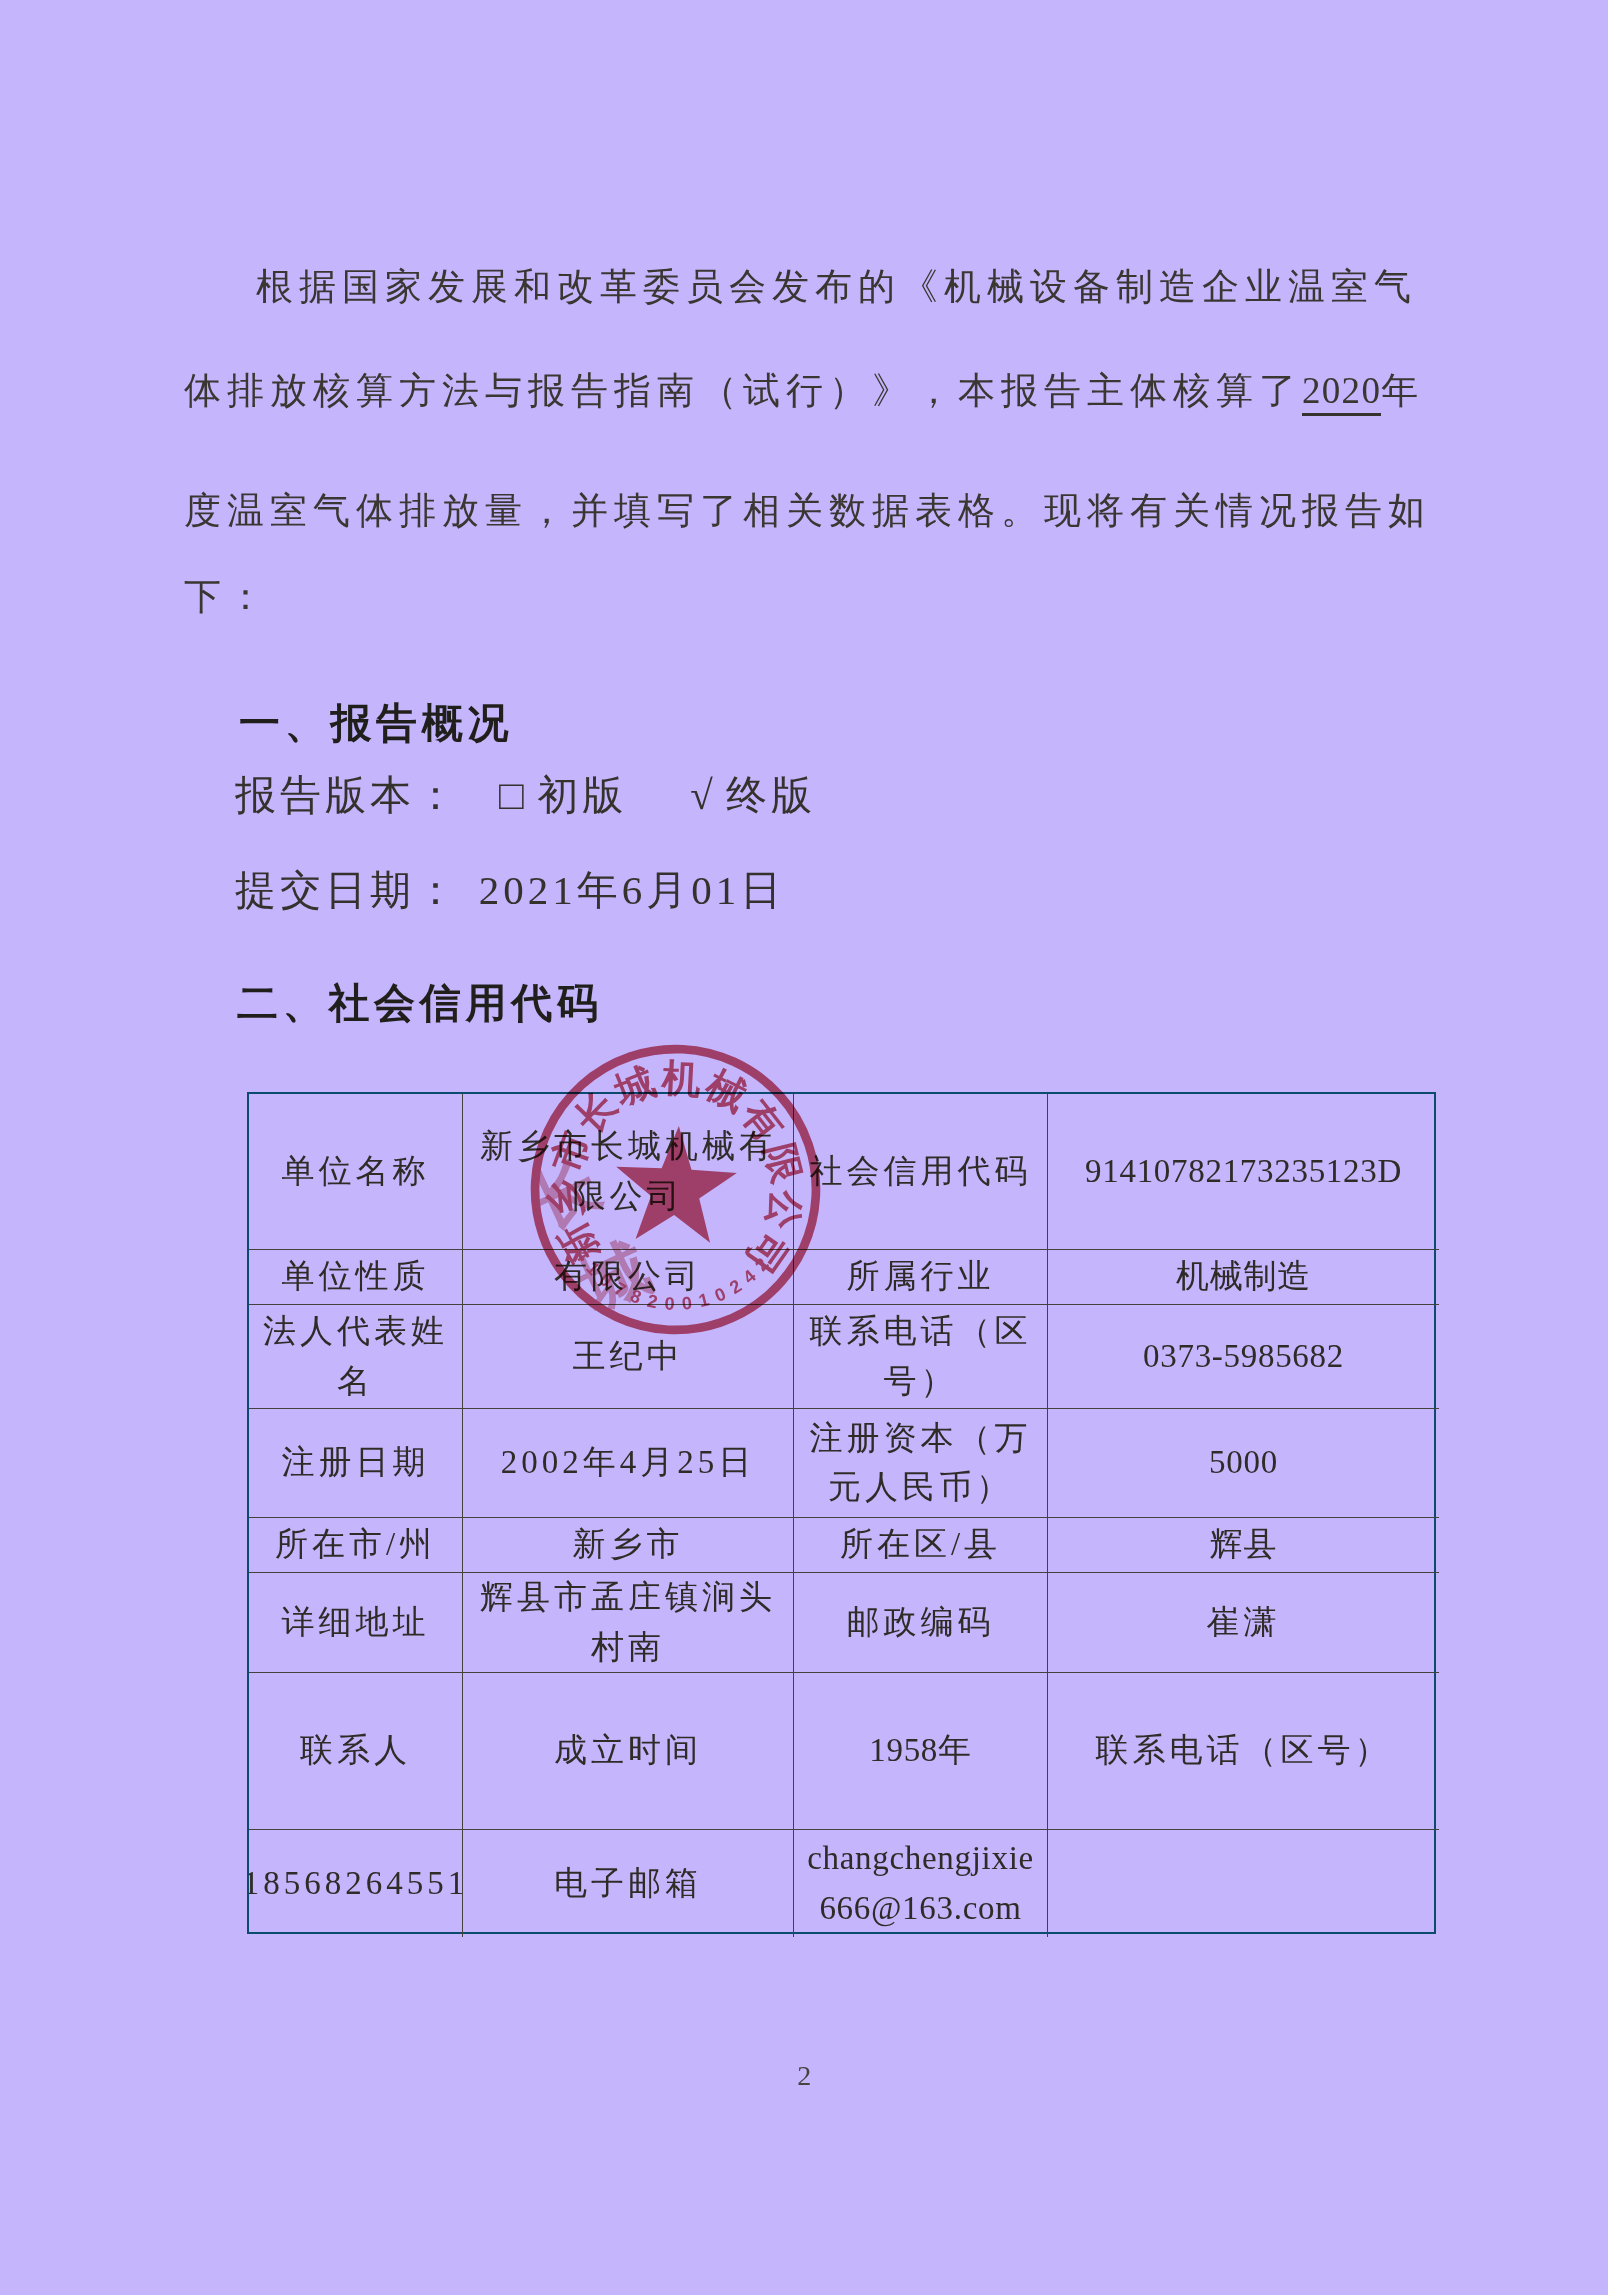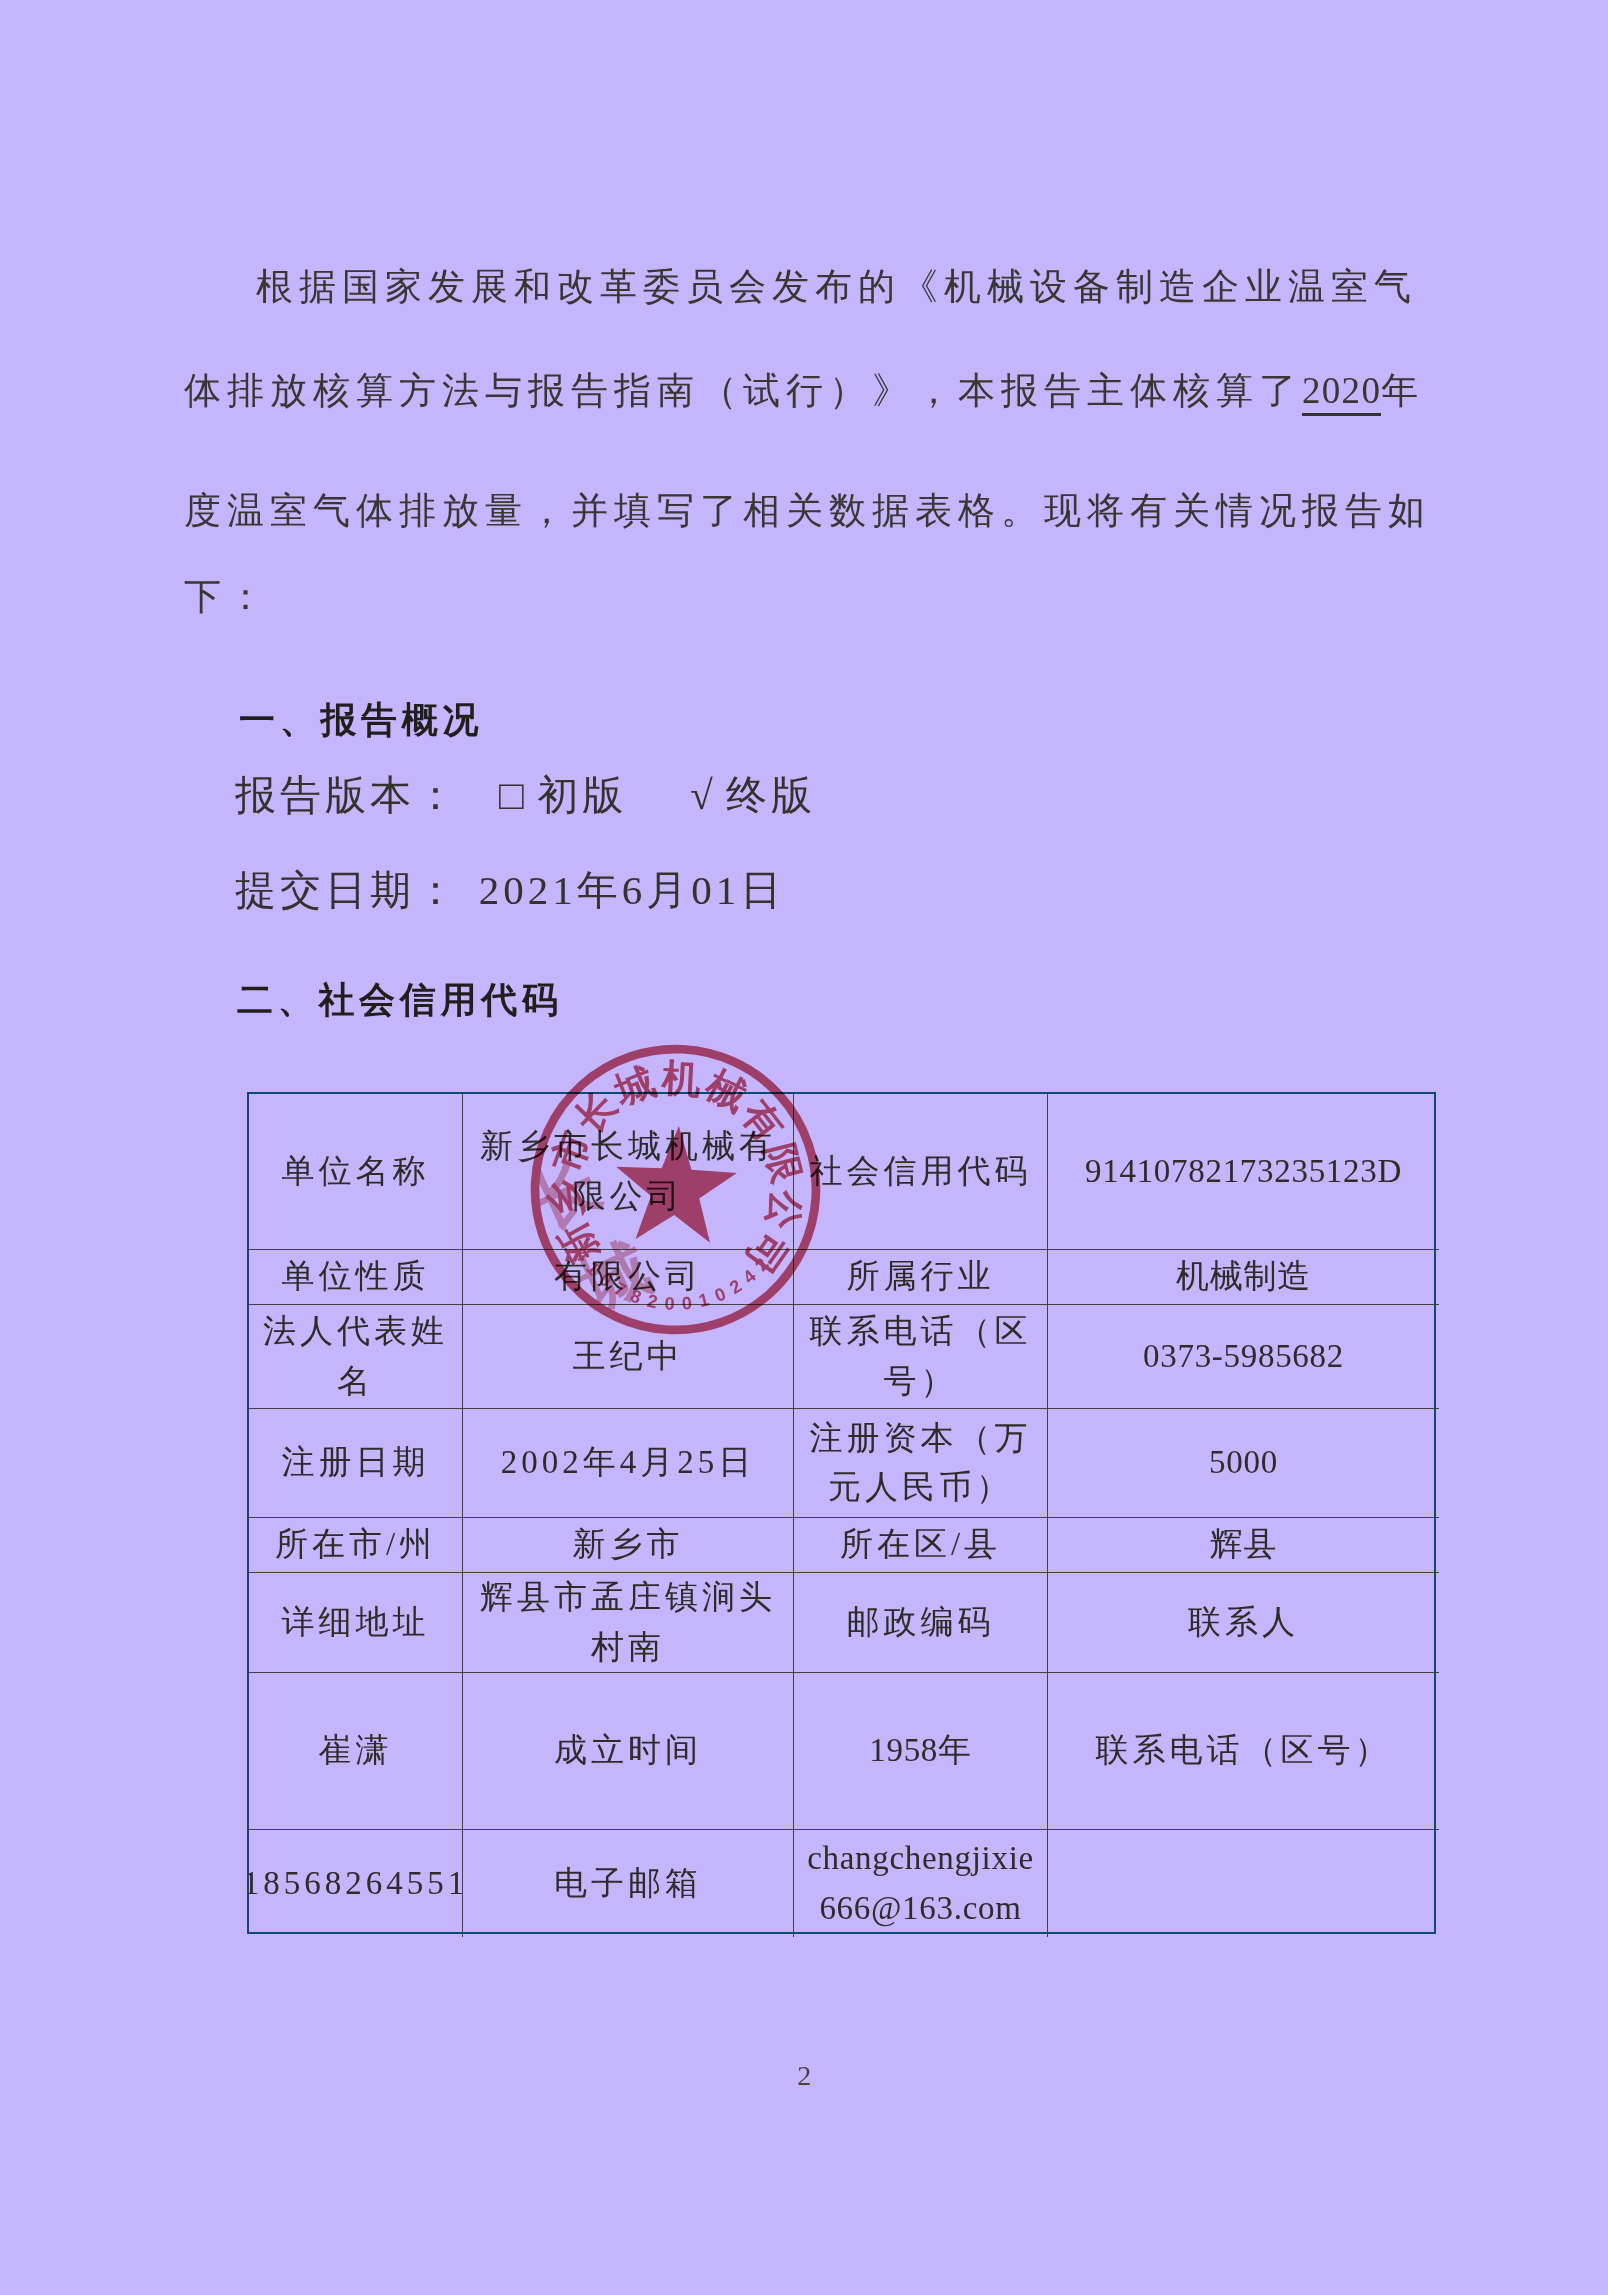--- a/index.html
+++ b/index.html
@@ -9,21 +9,21 @@
     background:#c4b5fd; overflow:hidden;
     font-family:"Liberation Serif","DejaVu Serif",serif;
     color:#37342f;
   }
   .bodyline {
     position:absolute; font-size:37px; letter-spacing:6px;
     white-space:nowrap; color:#3a3732;
   }
   .underl { border-bottom:3.3px solid #36322d; padding-bottom:2px; letter-spacing:1.3px; }
   .heading {
-    position:absolute; font-size:36px; font-weight:bold; letter-spacing:4.7px;
+    position:absolute; font-size:41px; font-weight:bold; letter-spacing:4.7px;
     white-space:nowrap; color:#211f1c;
     font-family:"Liberation Sans","DejaVu Sans",sans-serif;
   }
   .subline {
     position:absolute; font-size:41px; letter-spacing:4px; white-space:nowrap; color:#35322d;
   }
   .chk { display:inline-block; }
   .gap1 { margin-left:39px; }
   .gap2 { margin-left:63px; }
   .smallgap { margin-left:9.4px; }
@@ -150,25 +150,25 @@
       </div>
       <div class="cell c0">
         <span>详细地址</span>
       </div>
       <div class="cell c1">
         <span>辉县市孟庄镇涧头村南</span>
       </div>
       <div class="cell c2">
         <span>邮政编码</span>
       </div>
+      <div class="cell c1">
+        <span>崔潇</span>
+      </div>
       <div class="cell c0">
         <span>联系人</span>
-      </div>
-      <div class="cell c1">
-        <span>崔潇</span>
       </div>
       <div class="cell c2">
         <span>成立时间</span>
       </div>
       <div class="cell c3">
         <span>1958年</span>
       </div>
       <div class="cell c0">
         <span>联系电话（区号）</span>
       </div>

